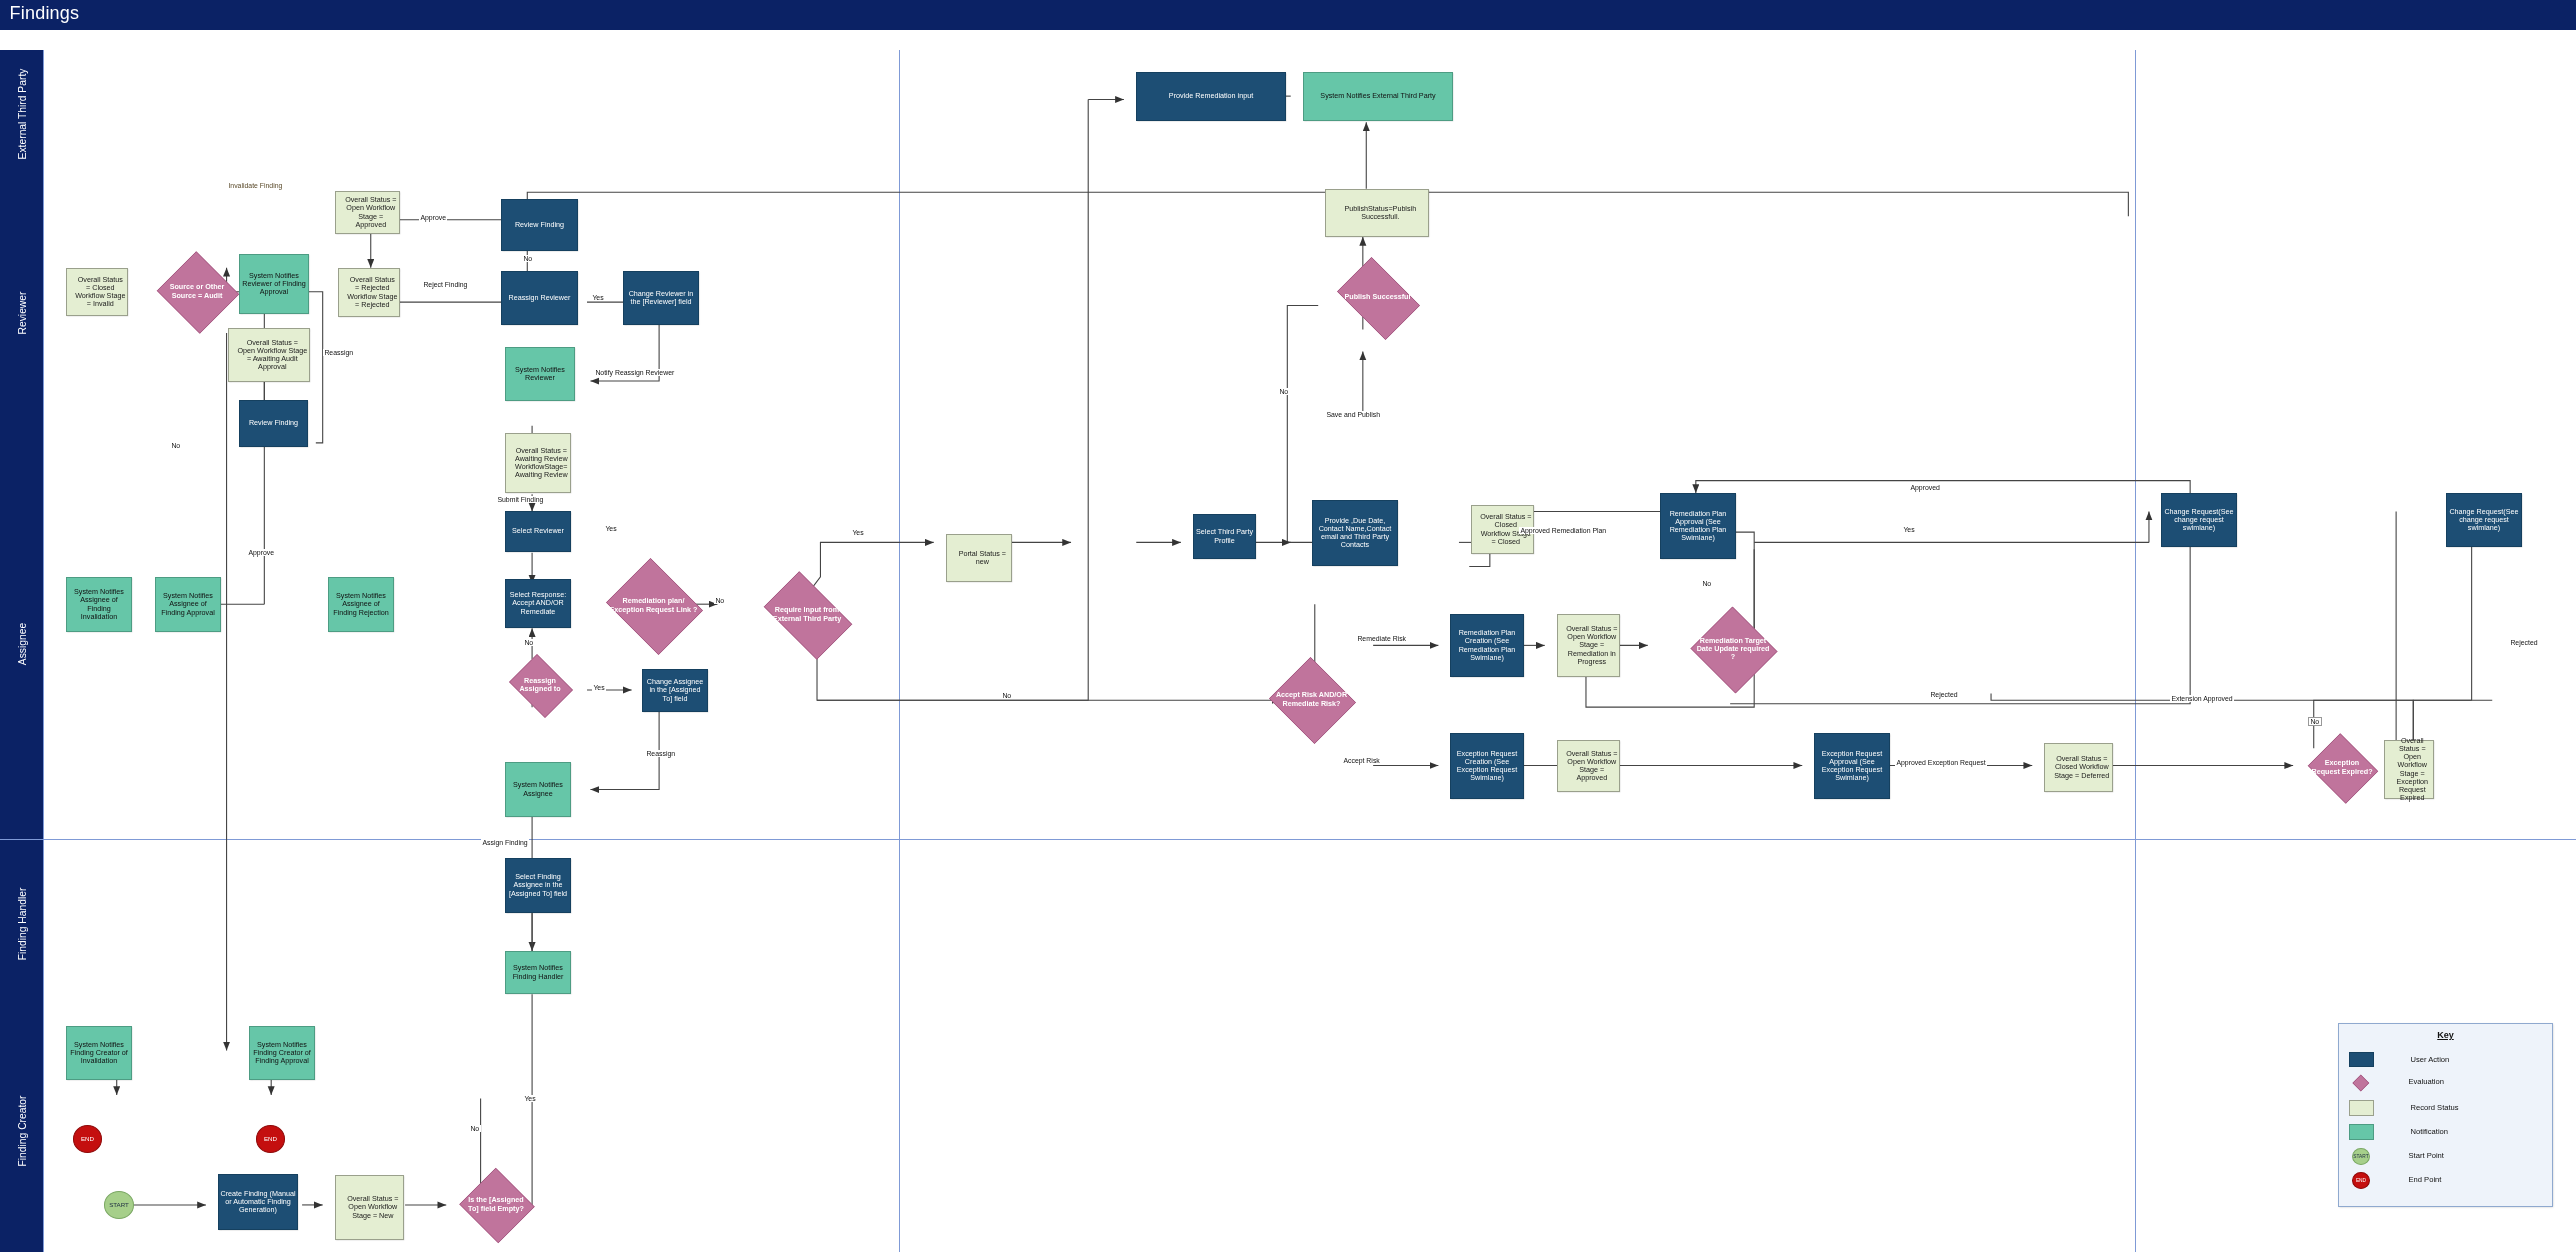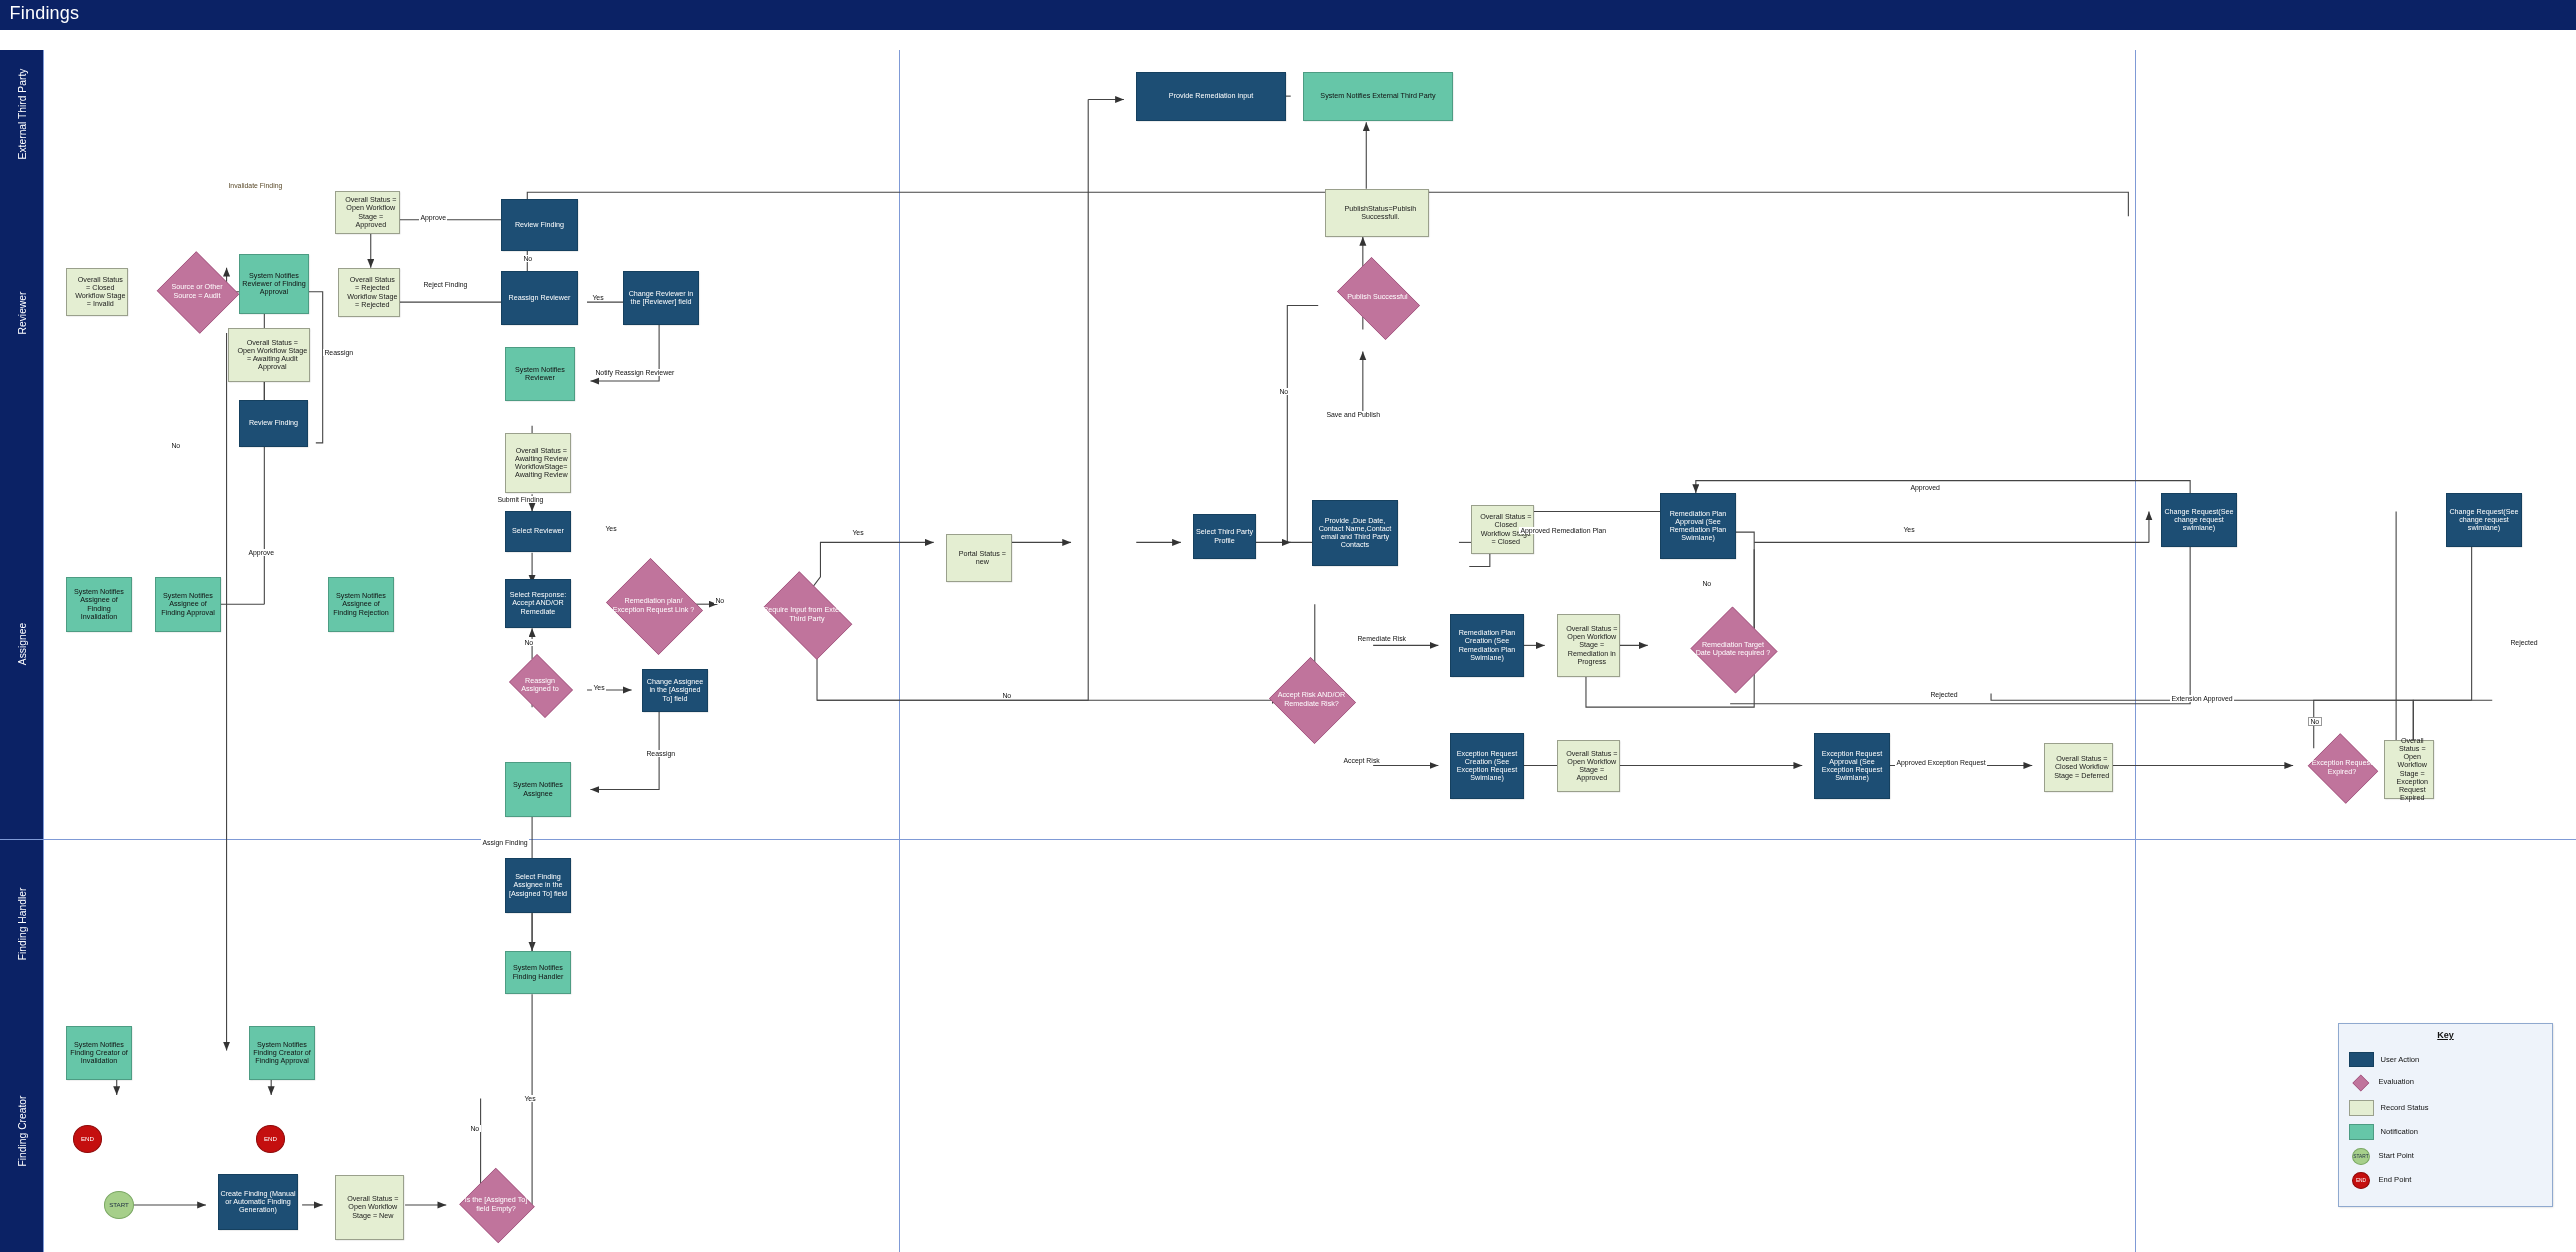--- a/index.html
+++ b/index.html
@@ -28,41 +28,41 @@
   
   .node{position:absolute;box-sizing:border-box;display:flex;align-items:center;
         justify-content:center;text-align:center;line-height:1.12;
         font-size:7.2px;padding:1.4px;margin-left:12px;}
   .n-action{background:#1d4e74;color:#fff;border:0.7px solid #15405f;
             box-shadow:0.7px 0.7px 1.4px rgba(0,0,0,.3);}
   .n-status{background:#e4eed2;color:#1a1a1a;border:0.7px solid #9aa08c;
             box-shadow:0.7px 0.7px 1.4px rgba(0,0,0,.25);padding-left:8px;}
   .n-notify{background:#66c6a8;color:#111;border:0.7px solid #4d9c83;
             box-shadow:0.7px 0.7px 1.4px rgba(0,0,0,.25);}
-  .n-eval{background:transparent;border:none;color:#fff;}
+  .n-eval{background:transparent;border:none;color:#fff;font-weight:bold;}
   .n-eval .dshape{position:absolute;left:0;top:0;width:100%;height:100%;
         background:#c0749c;border:0.7px solid #9c4f79;
         transform:rotate(45deg) scale(.707);}
   .n-eval .dtxt{position:relative;z-index:2;width:88%;}
   .term{position:absolute;border-radius:50%;display:flex;align-items:center;
         justify-content:center;font-size:6.2px;box-sizing:border-box;}
   .t-start{background:#a6cf8a;border:0.7px solid #7ba864;color:#234;}
   .t-end{background:#c40f0f;border:0.7px solid #8e0909;color:#fff;}
 
   
   .svgwrap{position:absolute;left:0;top:0;width:2576px;height:1253px;pointer-events:none;}
   .lbl{position:absolute;font-size:6.9px;color:#111;background:#fff;padding:0 1.4px;white-space:nowrap;}
   .lbl.brown{color:#5a4a2a;}
 
   
   .keybox{position:absolute;background:#eef3fa;border:0.7px solid #8fa9cf;
           box-shadow:0.7px 0.7px 2.1px rgba(0,0,0,.2);}
   .keytitle{position:absolute;width:100%;top:5.5px;text-align:center;font-size:9px;
             font-weight:bold;text-decoration:underline;color:#111;}
-  .keyrow{position:absolute;left:9.6px;display:flex;align-items:center;}
+  .keyrow{position:absolute;left:9.6px;display:flex;align-items:center;gap:30px;}
   .ksw{width:23px;height:13.7px;margin-right:6.9px;position:relative;}
   .ksw.act{background:#1d4e74;border:0.7px solid #15405f;}
   .ksw.rec{background:#e4eed2;border:0.7px solid #9aa08c;}
   .ksw.not{background:#66c6a8;border:0.7px solid #4d9c83;}
   .kdia{width:23px;height:13.7px;margin-right:6.9px;position:relative;}
   .kdia i{position:absolute;left:4.8px;top:0px;width:13.7px;height:13.7px;background:#c0749c;
           border:0.7px solid #9c4f79;transform:rotate(45deg) scale(.75);display:block;}
   .kcir{width:23px;height:15px;margin-right:6.9px;position:relative;}
   .kcir b{position:absolute;left:3.4px;top:0;width:16px;height:15px;border-radius:50%;
           display:flex;align-items:center;justify-content:center;font-size:4.8px;font-weight:normal;}

